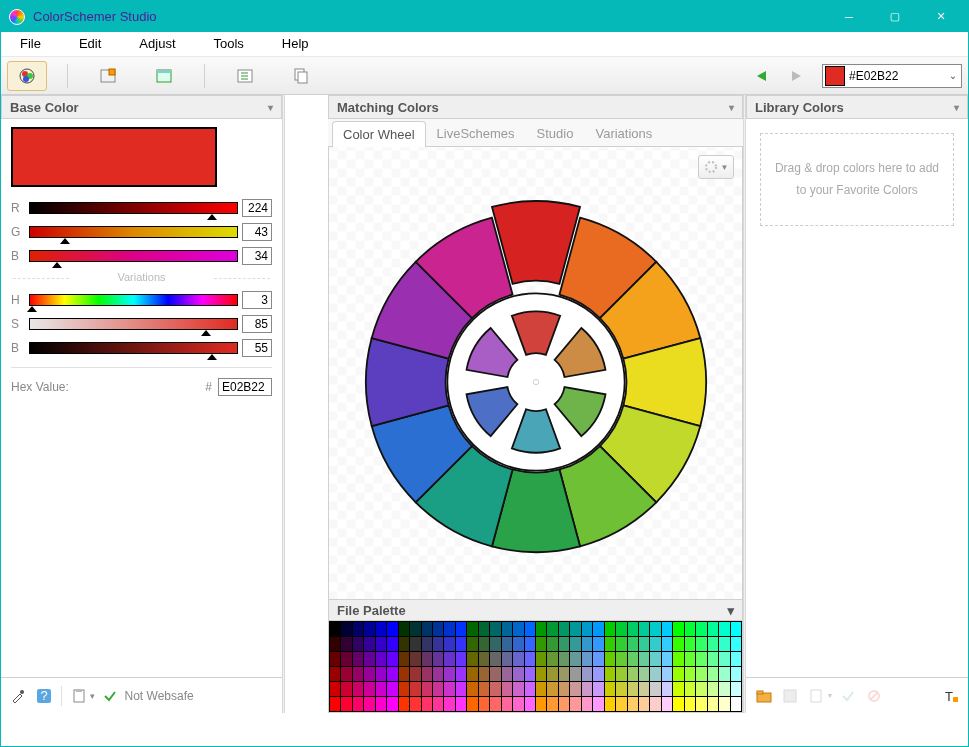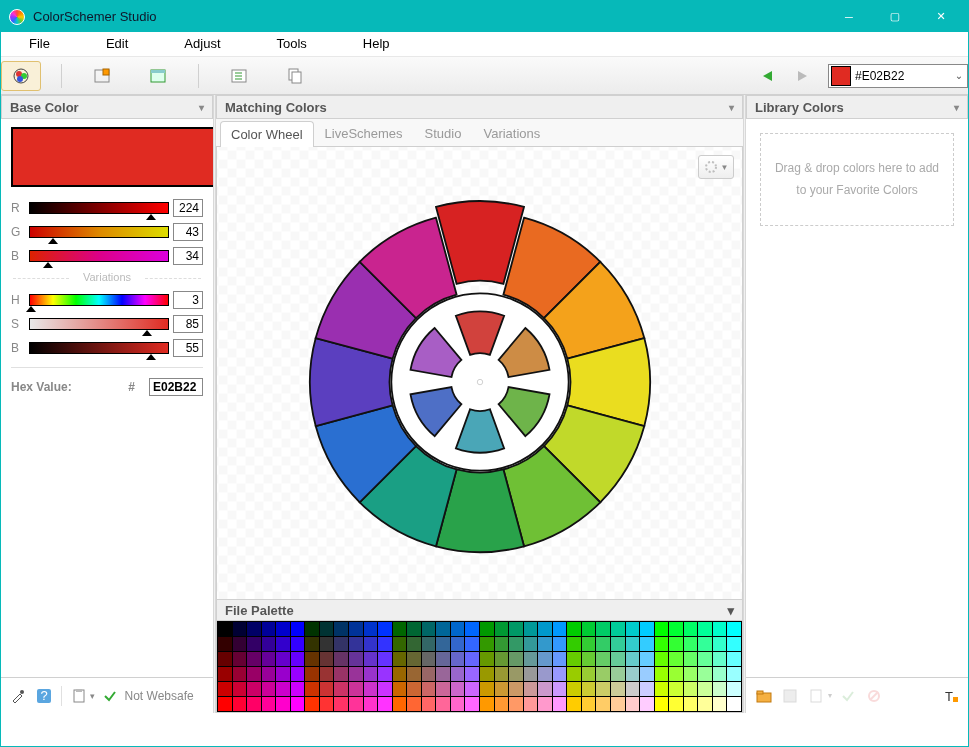--- a/index.html
+++ b/index.html
@@ -1,40 +1,40 @@
 <!DOCTYPE html>
 <html><head>
 <meta charset="utf-8">
 <style>
 * { box-sizing: border-box; margin: 0; padding: 0; font-family: "Segoe UI", Tahoma, sans-serif; font-size: 13px; }
 body { background: #fff; width: 969px; height: 747px; border: 1px solid #06b9b9; overflow: hidden; }
 
 .titlebar { height: 31px; background: #06b9b9; display: flex; align-items: center; padding: 0 4px 0 8px; }
 .titlebar .logo { width: 16px; height: 16px; border-radius: 50%; background: conic-gradient(#f44,#ff8800,#fc0,#6c3,#0cc,#36f,#93f,#f3c,#f44); border: 1px solid #fff; margin-right: 8px; }
-.titlebar .title { color: #0f172a; flex: 1; }
+.titlebar .title { color: #4c1d95; flex: 1; }
 .titlebar .winbtn { width: 46px; height: 31px; display: flex; align-items: center; justify-content: center; color: #fff; }
 .titlebar .winbtn .g { font-size: 11px; }
 
 .menubar { height: 25px; display: flex; align-items: stretch; border-bottom: 1px solid #e8e8e8; }
-.menubar .mitem { padding: 4px 28px; cursor: default; }
-
-.toolbar { height: 38px; display: flex; align-items: center; border-bottom: 1px solid #d0d0d0; background: linear-gradient(#fafafa,#ececec); padding: 0 0; gap: 16px; }
+.menubar .mitem { padding: 4px 19px; cursor: default; }
+
+.toolbar { height: 38px; display: flex; align-items: center; border-bottom: 1px solid #d0d0d0; background: linear-gradient(#fafafa,#ececec); padding: 0 6px; gap: 16px; }
 .toolbar .tbtn { width: 40px; height: 30px; display: flex; align-items: center; justify-content: center; border-radius: 3px; }
 .toolbar .tbtn.sel { background: #f9f0d8; border: 1px solid #e0c070; }
 .toolbar .sep { width: 1px; height: 24px; background: #d0d0d0; margin: 0 4px; }
 .toolbar .spacer { flex: 1; }
 .toolbar .swatchbox { width: 140px; height: 24px; border: 1px solid #888; background: #fff; display: flex; align-items: center; }
 .toolbar .swatchbox .sw { width: 20px; height: 20px; margin-left: 2px; border: 1px solid #000; }
 .toolbar .swatchbox .txt { flex: 1; padding: 0 4px; font-size: 12px; }
 .toolbar .swatchbox .dd { width: 16px; text-align: center; color: #555; font-size: 10px; }
 
 .cols { display: flex; height: 618px; }
 .col { display: flex; flex-direction: column; }
-.col-left { width: 212px; }
-.col-mid { flex: 1; }
+.col-left { width: 281px; }
+.col-mid { flex: 1; padding-left: 43px; }
 .col-right { width: 222px; }
 
 .panel-hdr { height: 24px; background: #efefef; border: 1px solid #d0d0d0; display: flex; align-items: center; padding: 0 8px; color: #555; font-weight: 600; font-size: 12px; }
 .panel-hdr .flex { flex: 1; }
 .panel-hdr .arrow { font-size: 10px; color: #888; }
 
 .tabbar { height: 28px; display: flex; align-items: flex-end; border-bottom: 1px solid #cfcfcf; background: #f8f8f8; padding: 0 4px; }
 .tab { padding: 5px 10px 5px; color: #9a9a9a; border: 1px solid transparent; border-bottom: none; border-radius: 4px 4px 0 0; font-size: 12px; }
 .tab.active { background: #fff; color: #555; border-color: #cfcfcf; position: relative; top: 1px; }
 
@@ -45,21 +45,21 @@
 .slider-row .track { flex: 1; height: 12px; border: 1px solid #000; position: relative; }
 .slider-row .track .mk { position: absolute; bottom: -7px; transform: translateX(-50%); width: 0; height: 0; border-left: 5px solid transparent; border-right: 5px solid transparent; border-bottom: 6px solid #000; }
 .slider-row .val { width: 30px; height: 18px; border: 1px solid #888; text-align: right; padding: 1px 3px; font-size: 12px; }
 .adj-label { text-align: center; color: #bbb; font-size: 11px; margin: 4px 0 8px; position: relative; }
 .adj-label:before, .adj-label:after { content: ""; position: absolute; top: 7px; width: 56px; border-top: 1px dashed #ddd; }
 .adj-label:before { left: 2px; } .adj-label:after { right: 2px; }
 .inc-row { display: flex; align-items: center; gap: 6px; margin-top: 4px; }
 .inc-row .lab { color: #888; font-size: 12px; flex: 1; }
 .inc-row .ib { width: 18px; height: 18px; display: flex; align-items: center; justify-content: center; }
 .left-hr { border: none; border-top: 1px solid #e0e0e0; margin: 10px 0; }
-.hex-row { display: flex; align-items: center; gap: 14px; font-weight: bold; }
+.hex-row { display: flex; align-items: center; gap: 6px; }
 .hex-row .lab { color: #888; font-size: 12px; flex: 1; }
 .hex-row .hash { color: #888; font-size: 12px; }
 .hex-row .val { width: 54px; height: 18px; border: 1px solid #888; padding: 1px 3px; font-size: 12px; }
 
 .left-bottom { height: 36px; border-top: 1px solid #d0d0d0; display: flex; align-items: center; padding: 0 8px; gap: 8px; margin-top: auto; }
 .left-bottom .tb { width: 18px; height: 18px; display: flex; align-items: center; justify-content: center;}
 .left-bottom .msg { color: #888; font-size: 12px; }
 
 .mid-inner { flex: 1; display: flex; flex-direction: column; background: repeating-conic-gradient(#f8f8f8 0 25%, #ffffff 0 50%) 50% / 18px 18px; border: 1px solid #d0d0d0; border-top: none; position: relative; }
 .wheel-wrap { flex: 1; display: flex; align-items: center; justify-content: center; position: relative; }

